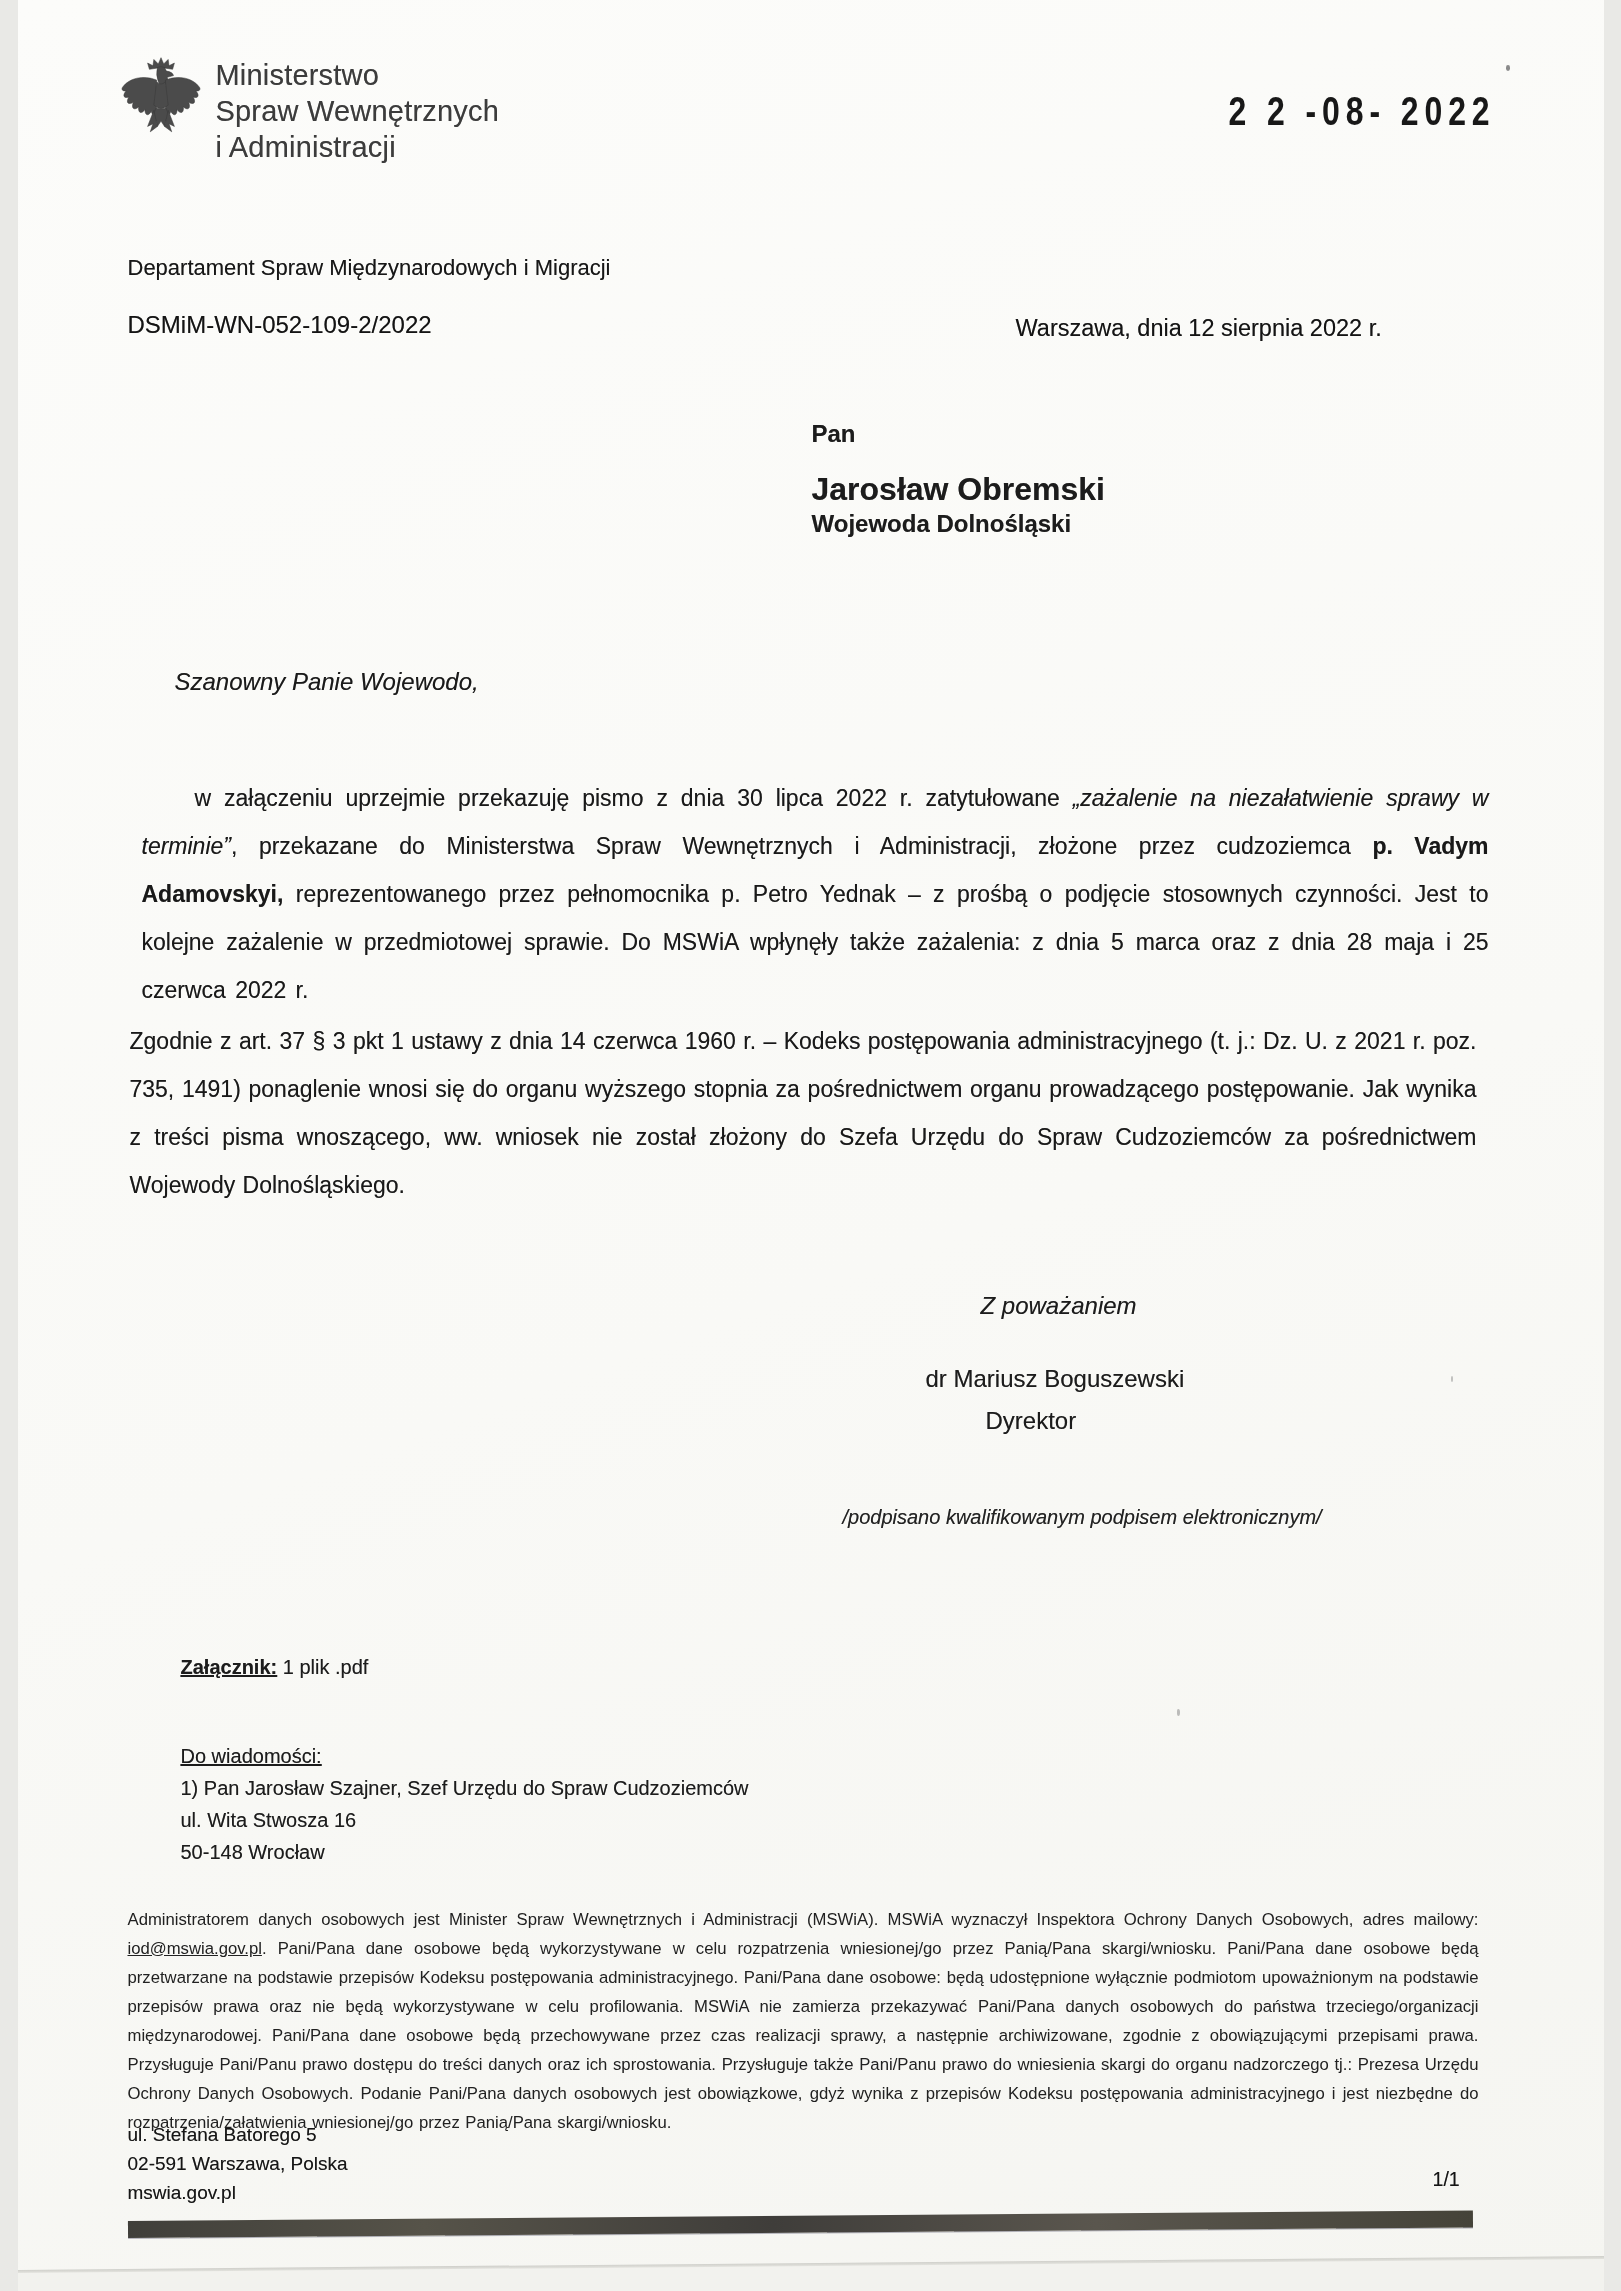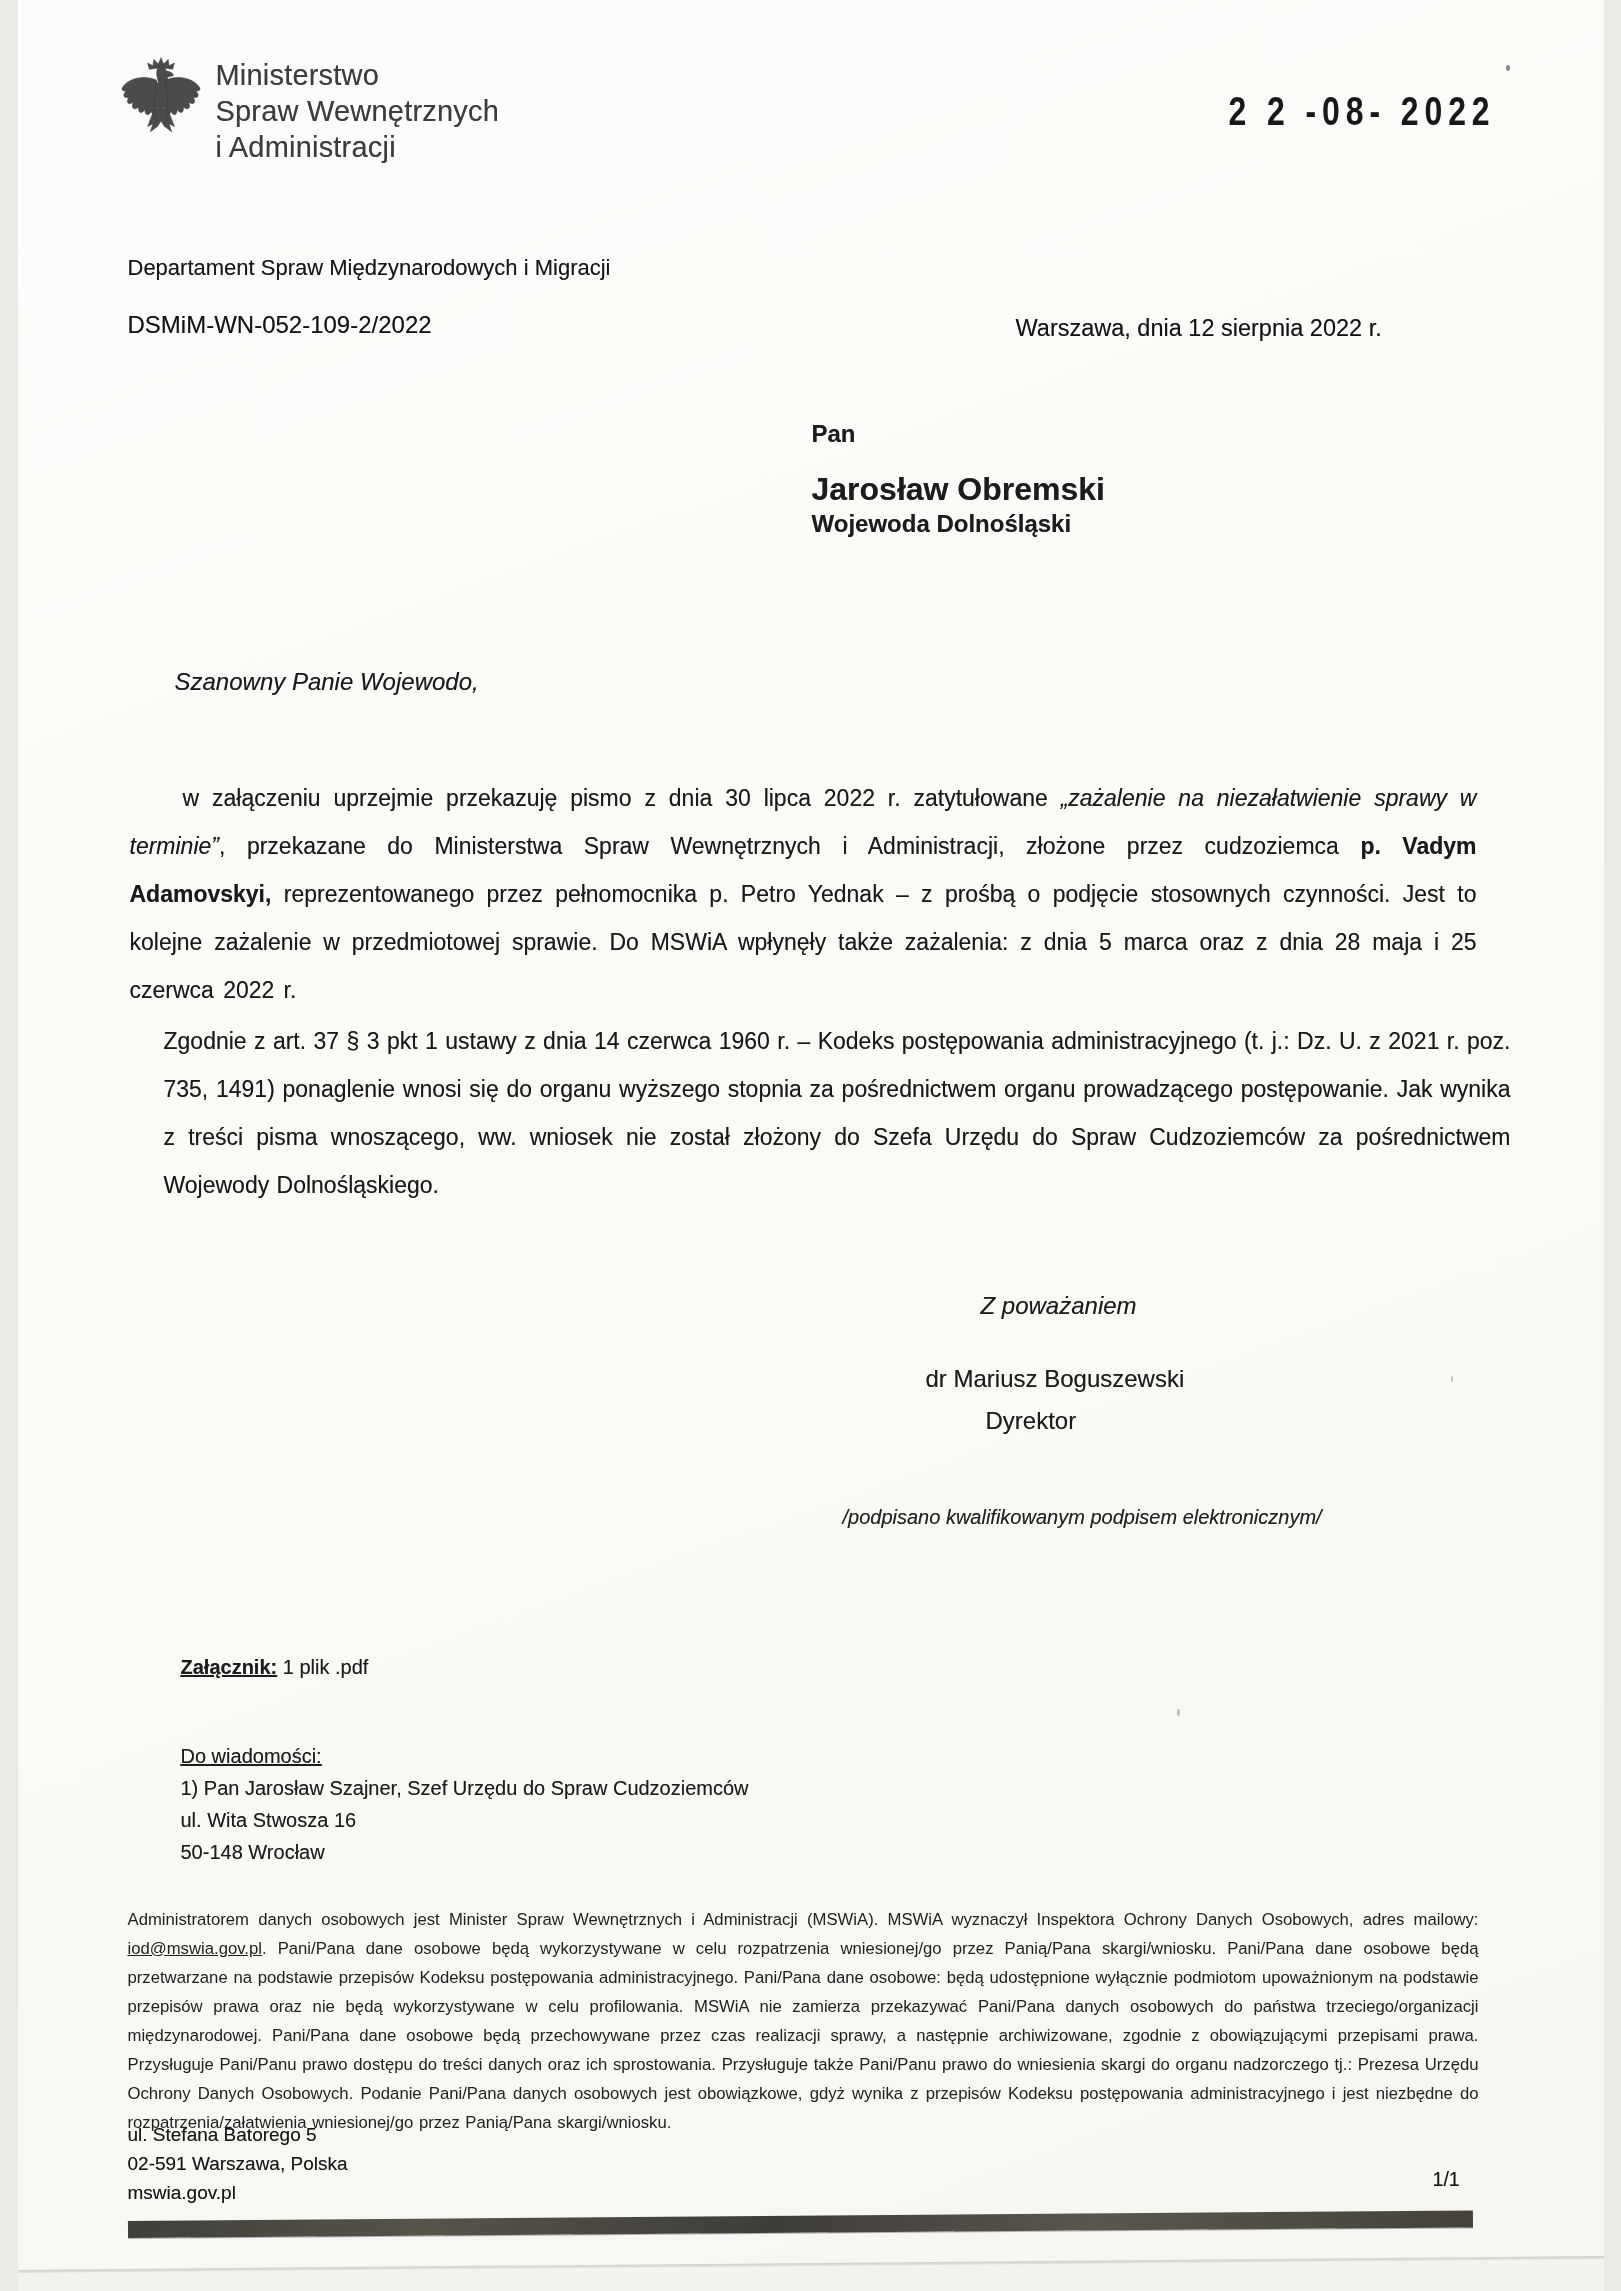--- a/index.html
+++ b/index.html
@@ -32,22 +32,22 @@
   .place-date{left:998px;top:315px;font-size:23.5px;color:#141414;}
 
   
   .addressee-honorific{left:794px;top:420px;font-size:24px;font-weight:bold;}
   .addressee-name{left:794px;top:471px;font-size:32px;font-weight:bold;}
   .addressee-title{left:794px;top:510px;font-size:24px;font-weight:bold;}
 
   .salutation{left:157px;top:668px;font-size:24px;font-style:italic;color:#1a1a1a;}
 
   .para{left:112px;width:1347px;font-size:23px;line-height:48px;text-align:justify;color:#191919;}
-  .para1{top:751px;text-indent:53px;word-spacing:2.9px;}
-  .para2{top:994px;word-spacing:1px;margin-left:34px;}
+  .para1{top:751px;text-indent:53px;word-spacing:2.9px;margin-left:12px;}
+  .para2{top:994px;word-spacing:1px;}
   .q-italic{font-style:italic;}
   .b-bold{font-weight:bold;}
 
   
   .closing-phrase{left:963px;top:1292px;font-size:24px;font-style:italic;}
   .signer-name{left:908px;top:1365px;font-size:24px;}
   .signer-title{left:968px;top:1407px;font-size:24px;}
   .signature-note{left:825px;top:1506px;font-size:20px;font-style:italic;color:#222;}
 
   

